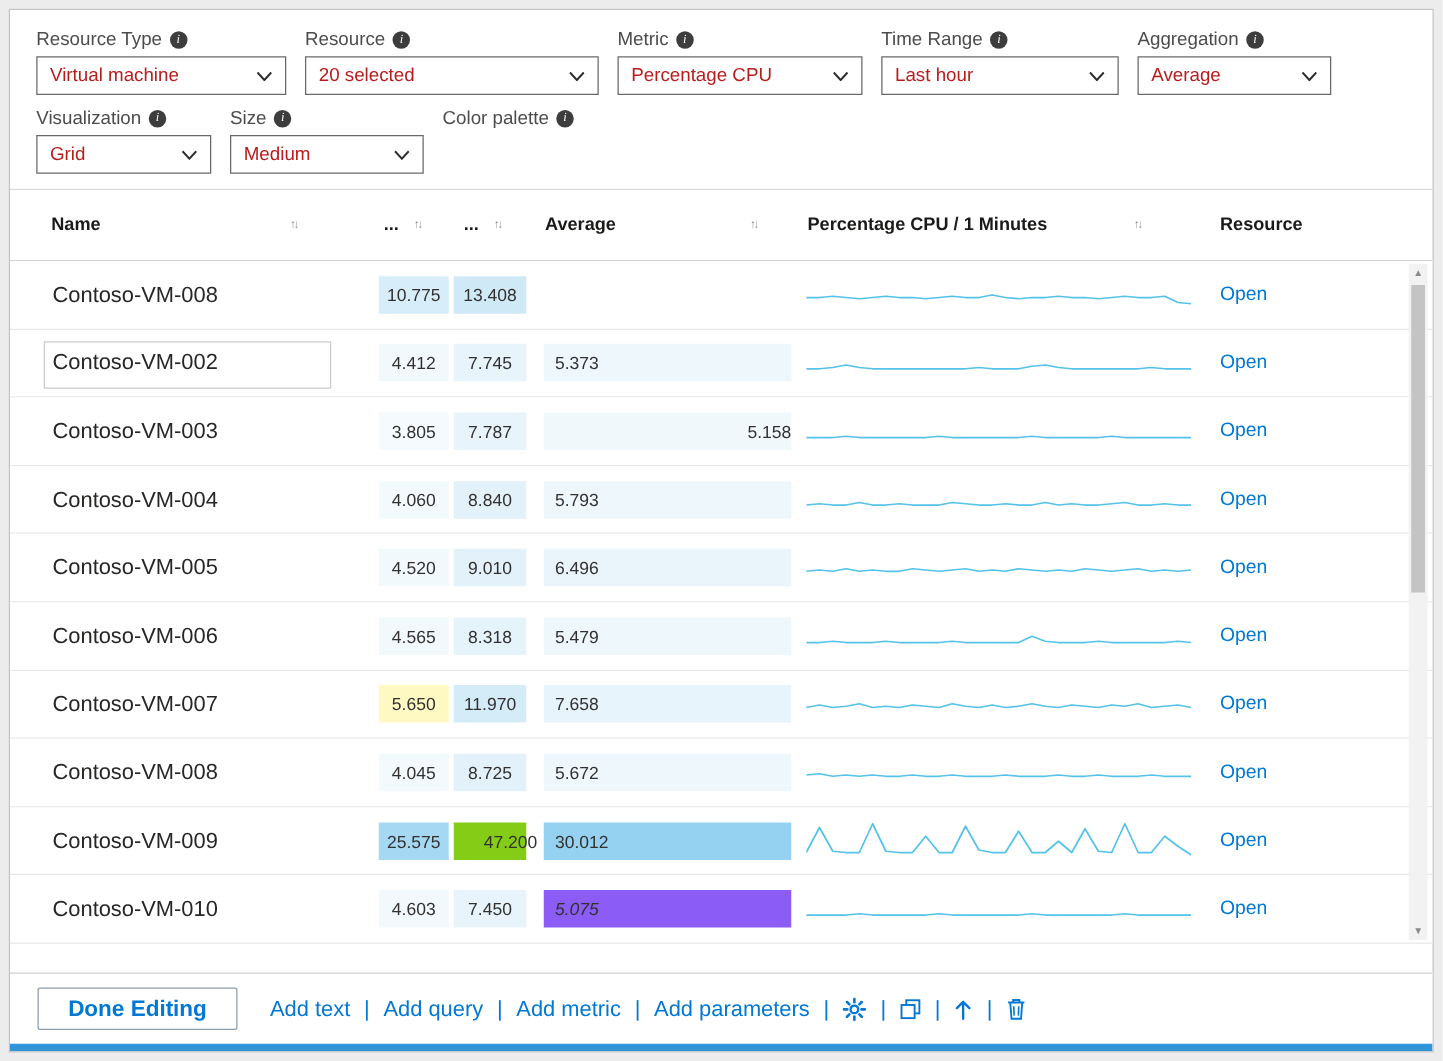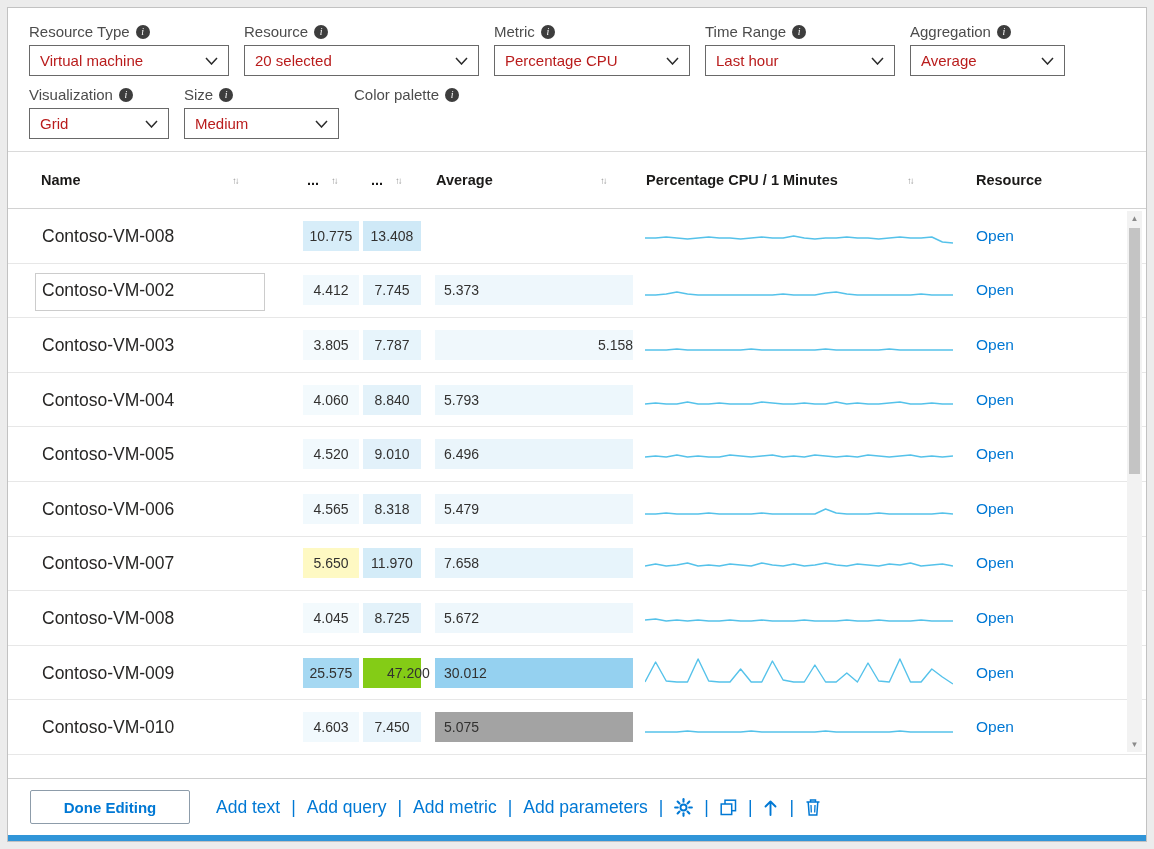--- a/index.html
+++ b/index.html
@@ -49,21 +49,21 @@
   .scrollbar { position:absolute; right:4px; top:2px; bottom:3px; width:15px; background:#f2f2f2; }
   .sb-arrow { position:absolute; left:0; right:0; height:15px; display:flex; align-items:center; justify-content:center;
               font-size:8px; color:#8a8a8a; cursor:pointer; }
   .sb-arrow.up{top:0}.sb-arrow.down{bottom:0}
   .sb-thumb { position:absolute; left:2px; right:2px; top:17px; height:246px; background:#c4c4c4; cursor:grab; }
 
   
   .footer { position:absolute; left:0; right:0; bottom:6px; height:57px; border-top:1px solid #cfcfcf;
             background:#fff; display:flex; align-items:center; padding-left:22px; gap:26px; }
   .done-btn { width:160px; height:34px; border:1px solid #8d9caa; border-radius:2px; background:#fff;
-              color:#0078d4; font-weight:bold; font-size:15px; display:flex; align-items:center;
+              color:#0078d4; font-weight:bold; font-size:18px; display:flex; align-items:center;
               justify-content:center; cursor:pointer; font-family:"Liberation Sans", sans-serif; }
   .footer-links { display:flex; align-items:center; gap:11px; font-size:17.5px; color:#0078d4; }
   .footer-links a { color:#0078d4; text-decoration:none; cursor:pointer; white-space:nowrap; }
   .sep { color:#0078d4; }
   .ficon { display:flex; align-items:center; cursor:pointer; }
   .ficon svg { display:block; }
 
   .bottom-bar { position:absolute; left:0; right:0; bottom:0; height:6px; background:#3095d8; }
 </style>
 </head>
@@ -295,21 +295,21 @@
       <div class="c-spark"><svg width="308" height="34">
             <polyline points="0.0,26.0 10.6,6.0 21.2,25.0 31.9,26.0 42.5,26.0 53.1,3.0 63.7,25.0 74.3,26.0 85.0,26.0 95.6,13.0 106.2,26.0 116.8,26.0 127.4,5.0 138.1,24.0 148.7,26.0 159.3,26.0 169.9,9.0 180.6,26.0 191.2,26.0 201.8,17.0 212.4,26.0 223.0,7.0 233.7,25.0 244.3,26.0 254.9,3.0 265.5,26.0 276.1,26.0 286.8,13.0 297.4,21.0 308.0,28.0" fill="none" stroke="#55c2ea" stroke-width="1.4" stroke-linejoin="round"></polyline>
           </svg></div>
       <a class="c-open">Open</a>
     </div>
 
     <div class="row">
       <div class="c-name">Contoso-VM-010</div>
       <div class="cell c-min" style="background-color: rgb(241, 249, 253);">4.603</div>
       <div class="cell c-max" style="background-color: rgb(232, 244, 251);">7.450</div>
-      <div class="cell c-avg" style="background-color: #a3a3a3;">5.075</div>
+      <div class="cell c-avg" style="background-color: #8b5cf6; font-style: italic;">5.075</div>
       <div class="c-spark"><svg width="308" height="34">
             <polyline points="0.0,22.0 10.6,22.0 21.2,22.0 31.9,22.0 42.5,21.0 53.1,22.0 63.7,22.0 74.3,22.0 85.0,22.0 95.6,22.0 106.2,21.0 116.8,22.0 127.4,22.0 138.1,22.0 148.7,22.0 159.3,22.0 169.9,22.0 180.6,21.0 191.2,22.0 201.8,22.0 212.4,22.0 223.0,22.0 233.7,22.0 244.3,22.0 254.9,21.0 265.5,22.0 276.1,22.0 286.8,22.0 297.4,22.0 308.0,22.0" fill="none" stroke="#55c2ea" stroke-width="1.4" stroke-linejoin="round"></polyline>
           </svg></div>
       <a class="c-open">Open</a>
     </div>
 
     <div class="scrollbar">
       <div class="sb-arrow up">▲</div>
       <div class="sb-thumb"></div>
       <div class="sb-arrow down">▼</div>

